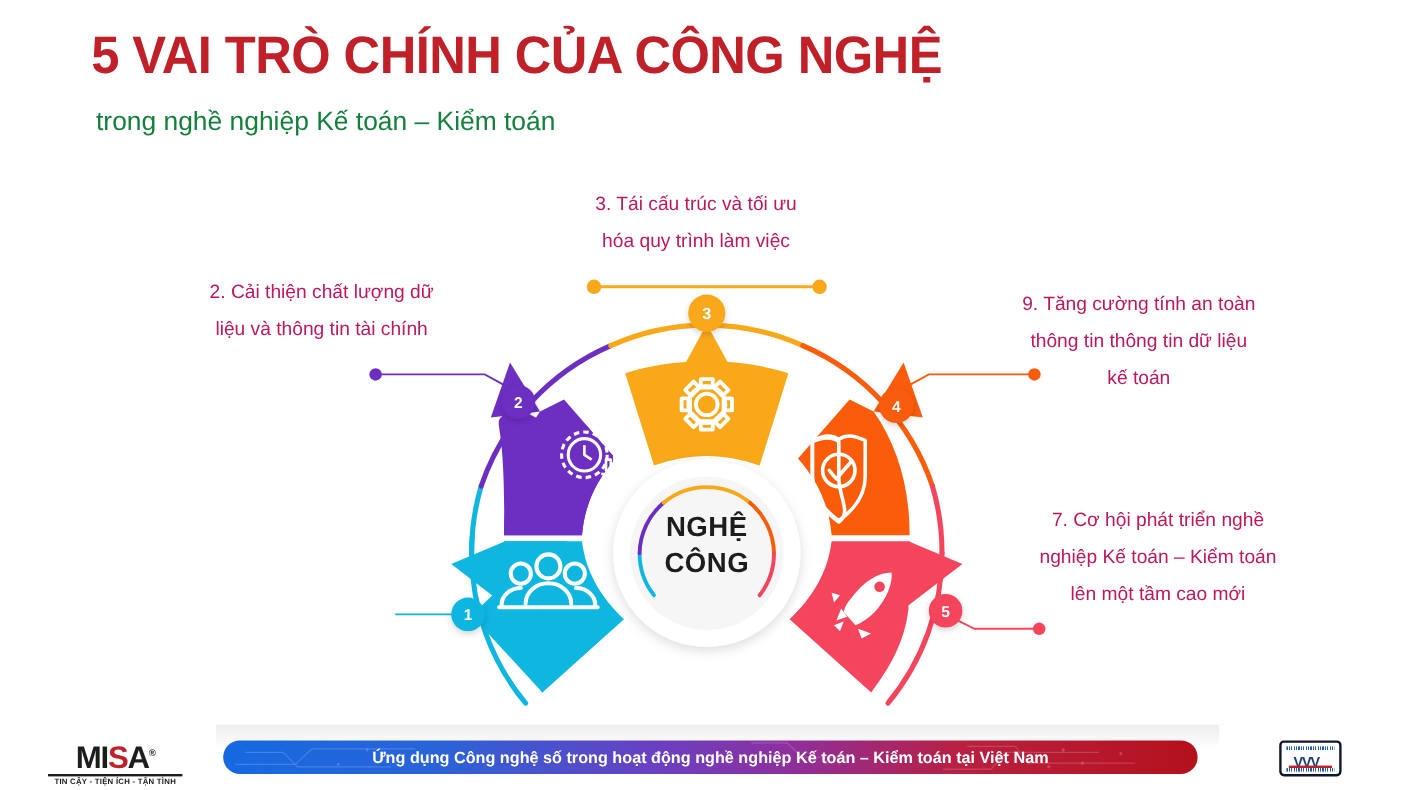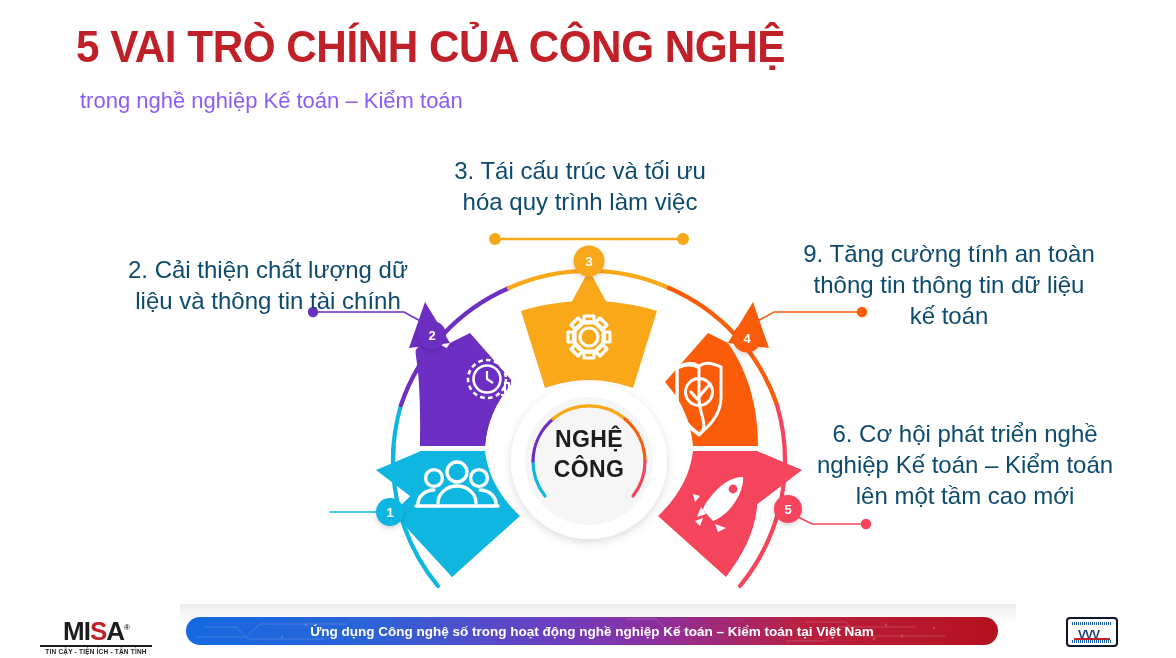--- a/index.html
+++ b/index.html
@@ -12,33 +12,33 @@
 
   
   .title{
     position:absolute; left:76px; top:22px;
     font-size:44px; font-weight:bold; letter-spacing:-0.5px;
     color:#c02028; white-space:nowrap;
     transform:scaleX(0.96); transform-origin:left center;
   }
   .subtitle{
     position:absolute; left:80px; top:88px;
-    font-size:22px; font-weight:normal; color:#8b5cf6; white-space:nowrap;
+    font-size:22px; font-weight:normal; color:#15803d; white-space:nowrap;
   }
 
   
   .diagram{ position:absolute; left:0; top:0; width:1176px; height:620px; }
 
   
   .callout{
-    position:absolute; color:#0c4a6e; font-size:24px; line-height:31px;
+    position:absolute; color:#be185d; font-size:16px; line-height:31px;
     white-space:pre-line;
   }
   .c1{ left:78px;  top:449px; width:280px; text-align:center; }
-  .c2{ left:118px; top:254px; width:300px; text-align:center; }
+  .c2{ left:118px; top:228px; width:300px; text-align:center; }
   .c3{ left:436px; top:155px; width:288px; text-align:center; }
   .c4{ left:796px; top:238px; width:306px; text-align:center; }
   .c5{ left:812px; top:418px; width:306px; text-align:center; }
 
   .centerlabel{
     position:absolute; left:522px; top:424px; width:134px;
     text-align:center; font-size:23px; font-weight:bold; line-height:30px;
     color:#1d1d1b; letter-spacing:0.4px;
   }
 
@@ -252,21 +252,21 @@
     </g>
   </svg>
 
   <div class="callout c2">2. Cải thiện chất lượng dữ
 liệu và thông tin tài chính</div>
   <div class="callout c3">3. Tái cấu trúc và tối ưu
 hóa quy trình làm việc</div>
   <div class="callout c4">9. Tăng cường tính an toàn
 thông tin thông tin dữ liệu
 kế toán</div>
-  <div class="callout c5">6. Cơ hội phát triển nghề
+  <div class="callout c5">7. Cơ hội phát triển nghề
 nghiệp Kế toán – Kiểm toán
 lên một tầm cao mới</div>
 
   <div class="centerlabel">
     <div>NGHỆ</div>
     <div>CÔNG</div>
   </div>
 
   <div class="footer">
     <div class="foot-shade"></div>

